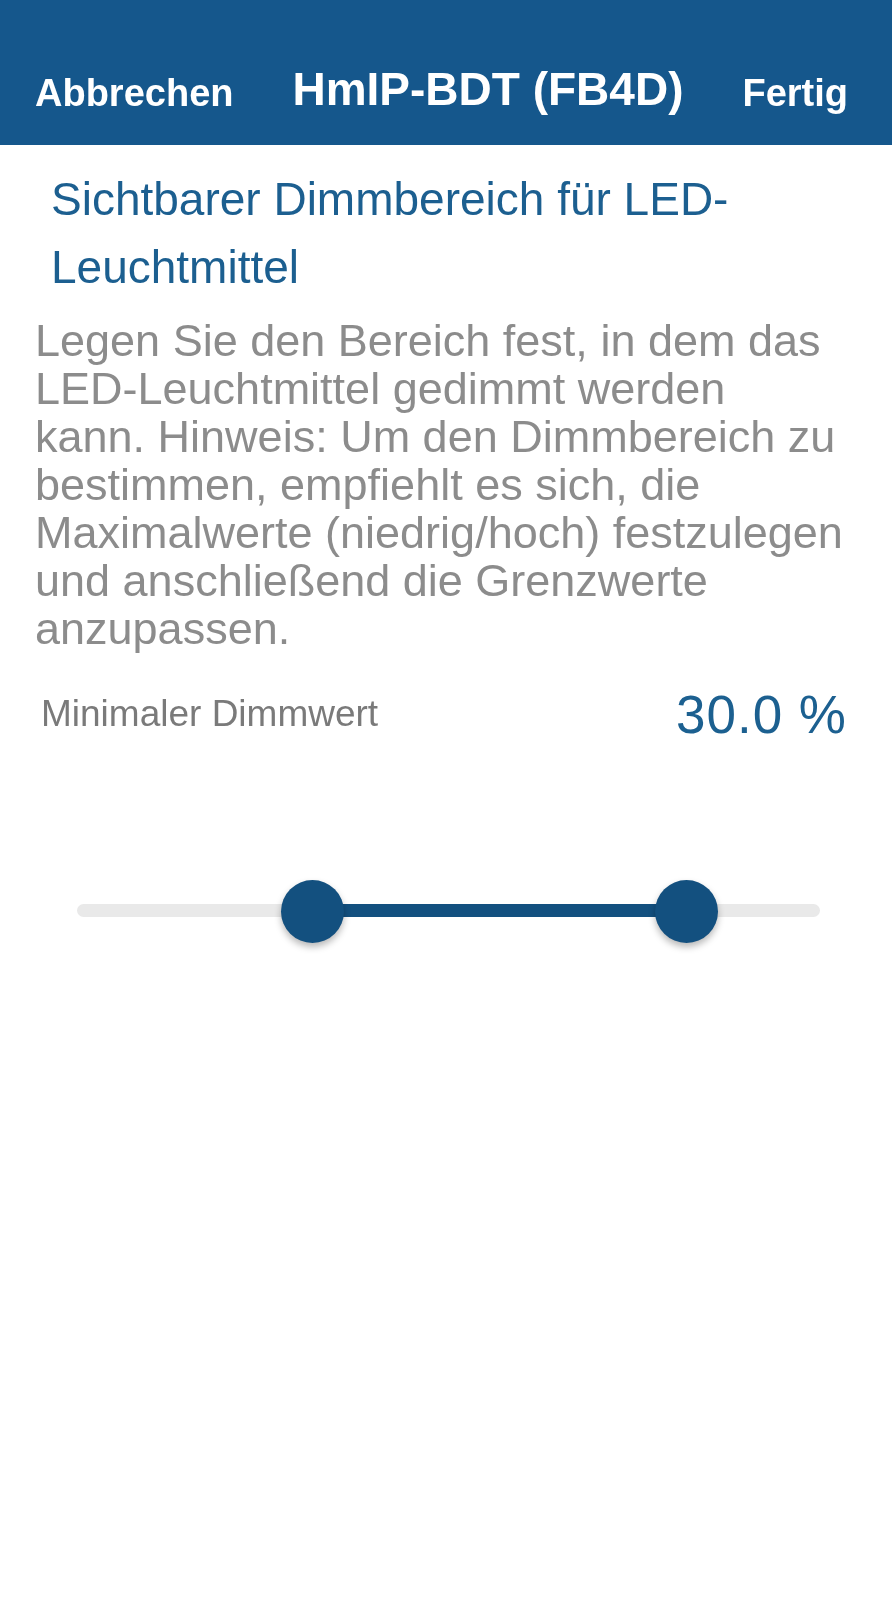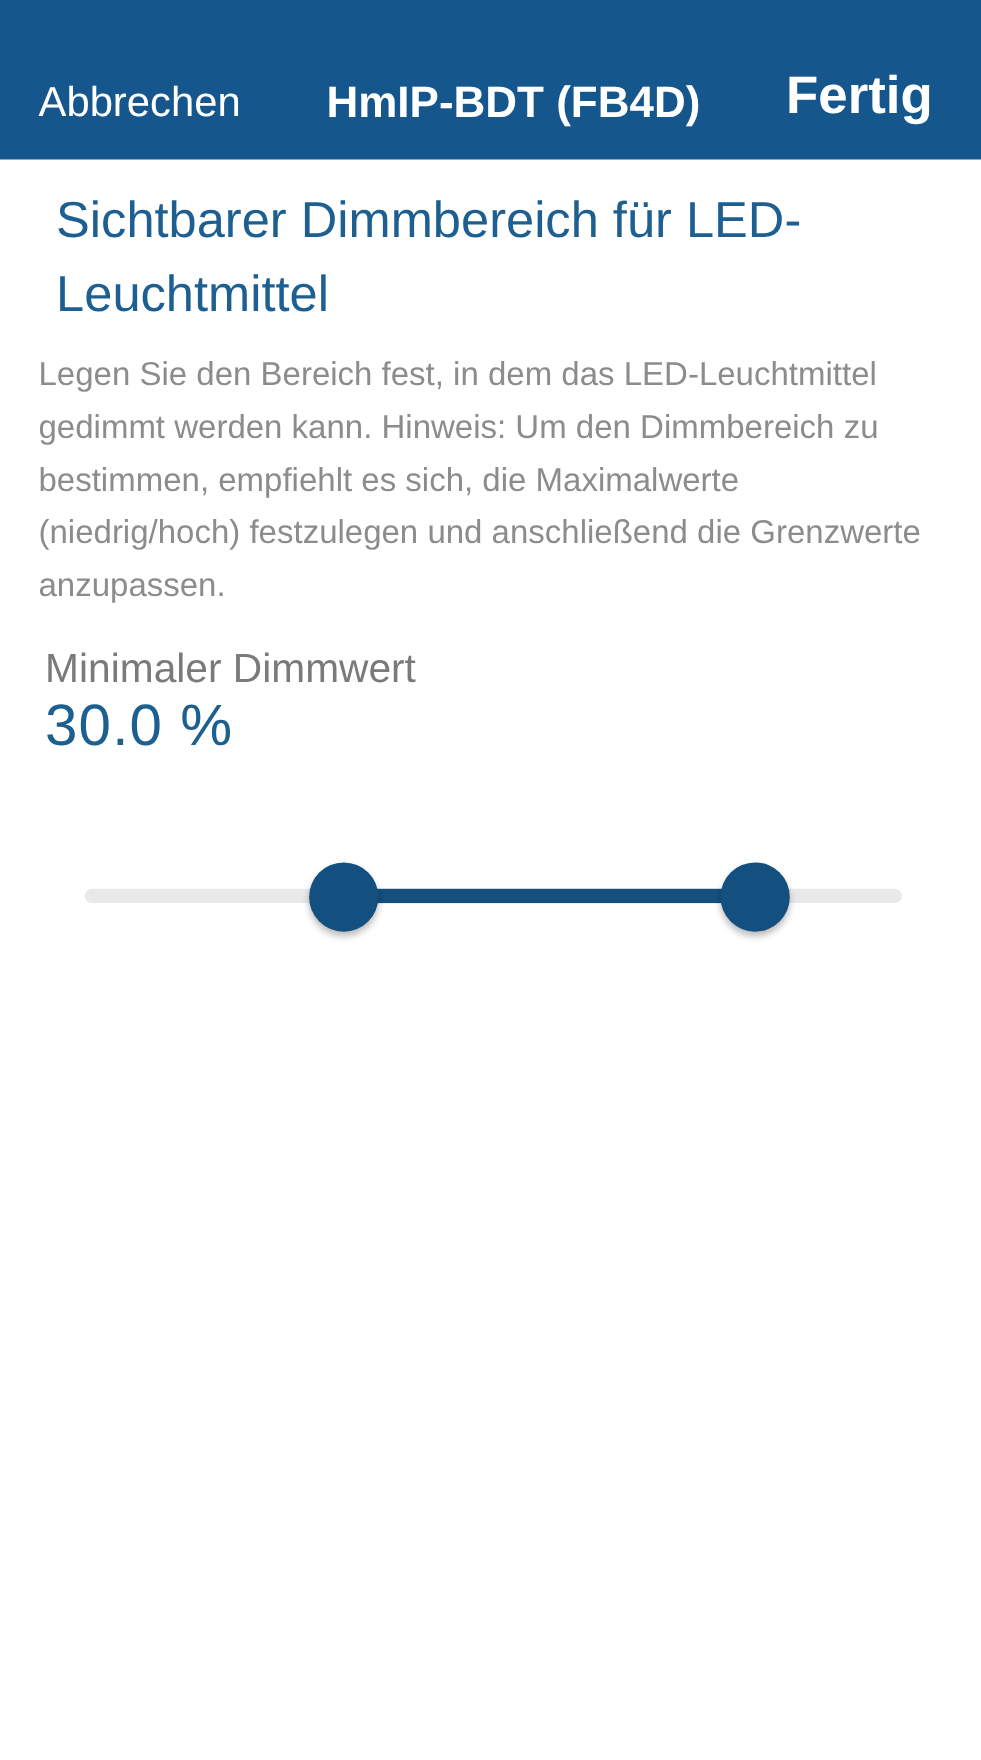--- a/index.html
+++ b/index.html
@@ -26,69 +26,68 @@
     width:100%;height:145px;
     background:var(--header-bg,#15578C);
     display:flex;
     align-items:flex-end;
     justify-content:space-between;
     padding:0 44px 30px 35px;
     color:var(--header-text,#FFFFFF);
   }
   .nav-cancel{
     font-size:38px;
-    font-weight:400;
+    font-weight:700;
     color:var(--header-text,#FFFFFF);
     background:none;border:none;
     font-family:inherit;
     cursor:pointer;
     line-height:1.1;
   }
   .nav-title{
-    font-size:40px;
+    font-size:46px;
     font-weight:700;
     line-height:1.1;
     white-space:nowrap;
   }
   .nav-done{
-    font-size:48px;
+    font-size:38px;
     font-weight:700;
     color:var(--header-text,#FFFFFF);
     background:none;border:none;
     font-family:inherit;
     cursor:pointer;
     line-height:1.1;
   }
   
   .content{padding:20px 35px 0 35px;}
   .page-title{
     color:var(--heading-text,#1C5F90);
     font-size:46px;
     font-weight:400;
     line-height:68px;
     max-width:800px;
     margin-left:16px;
   }
   .description{
     margin-top:16px;
     color:var(--body-text,#8C8C8C);
-    font-size:30px;
+    font-size:45px;
     font-weight:400;
     line-height:48px;
     max-width:808px;
   }
   .rows{margin-top:30px;}
   .value-row{
     display:flex;
-    align-items:flex-start;
+    align-items:center;
     justify-content:space-between;
     padding:0 10px 0 6px;
     height:62px;
     margin-bottom:33px;
-    flex-direction:column;
   }
   .value-row .row-label{
     color:var(--label-text,#7A7A7A);
     font-size:37px;
     font-weight:400;
   }
   .value-row .row-value{
     color:var(--value-text,#1C6090);
     font-size:53px;
     font-weight:400;

